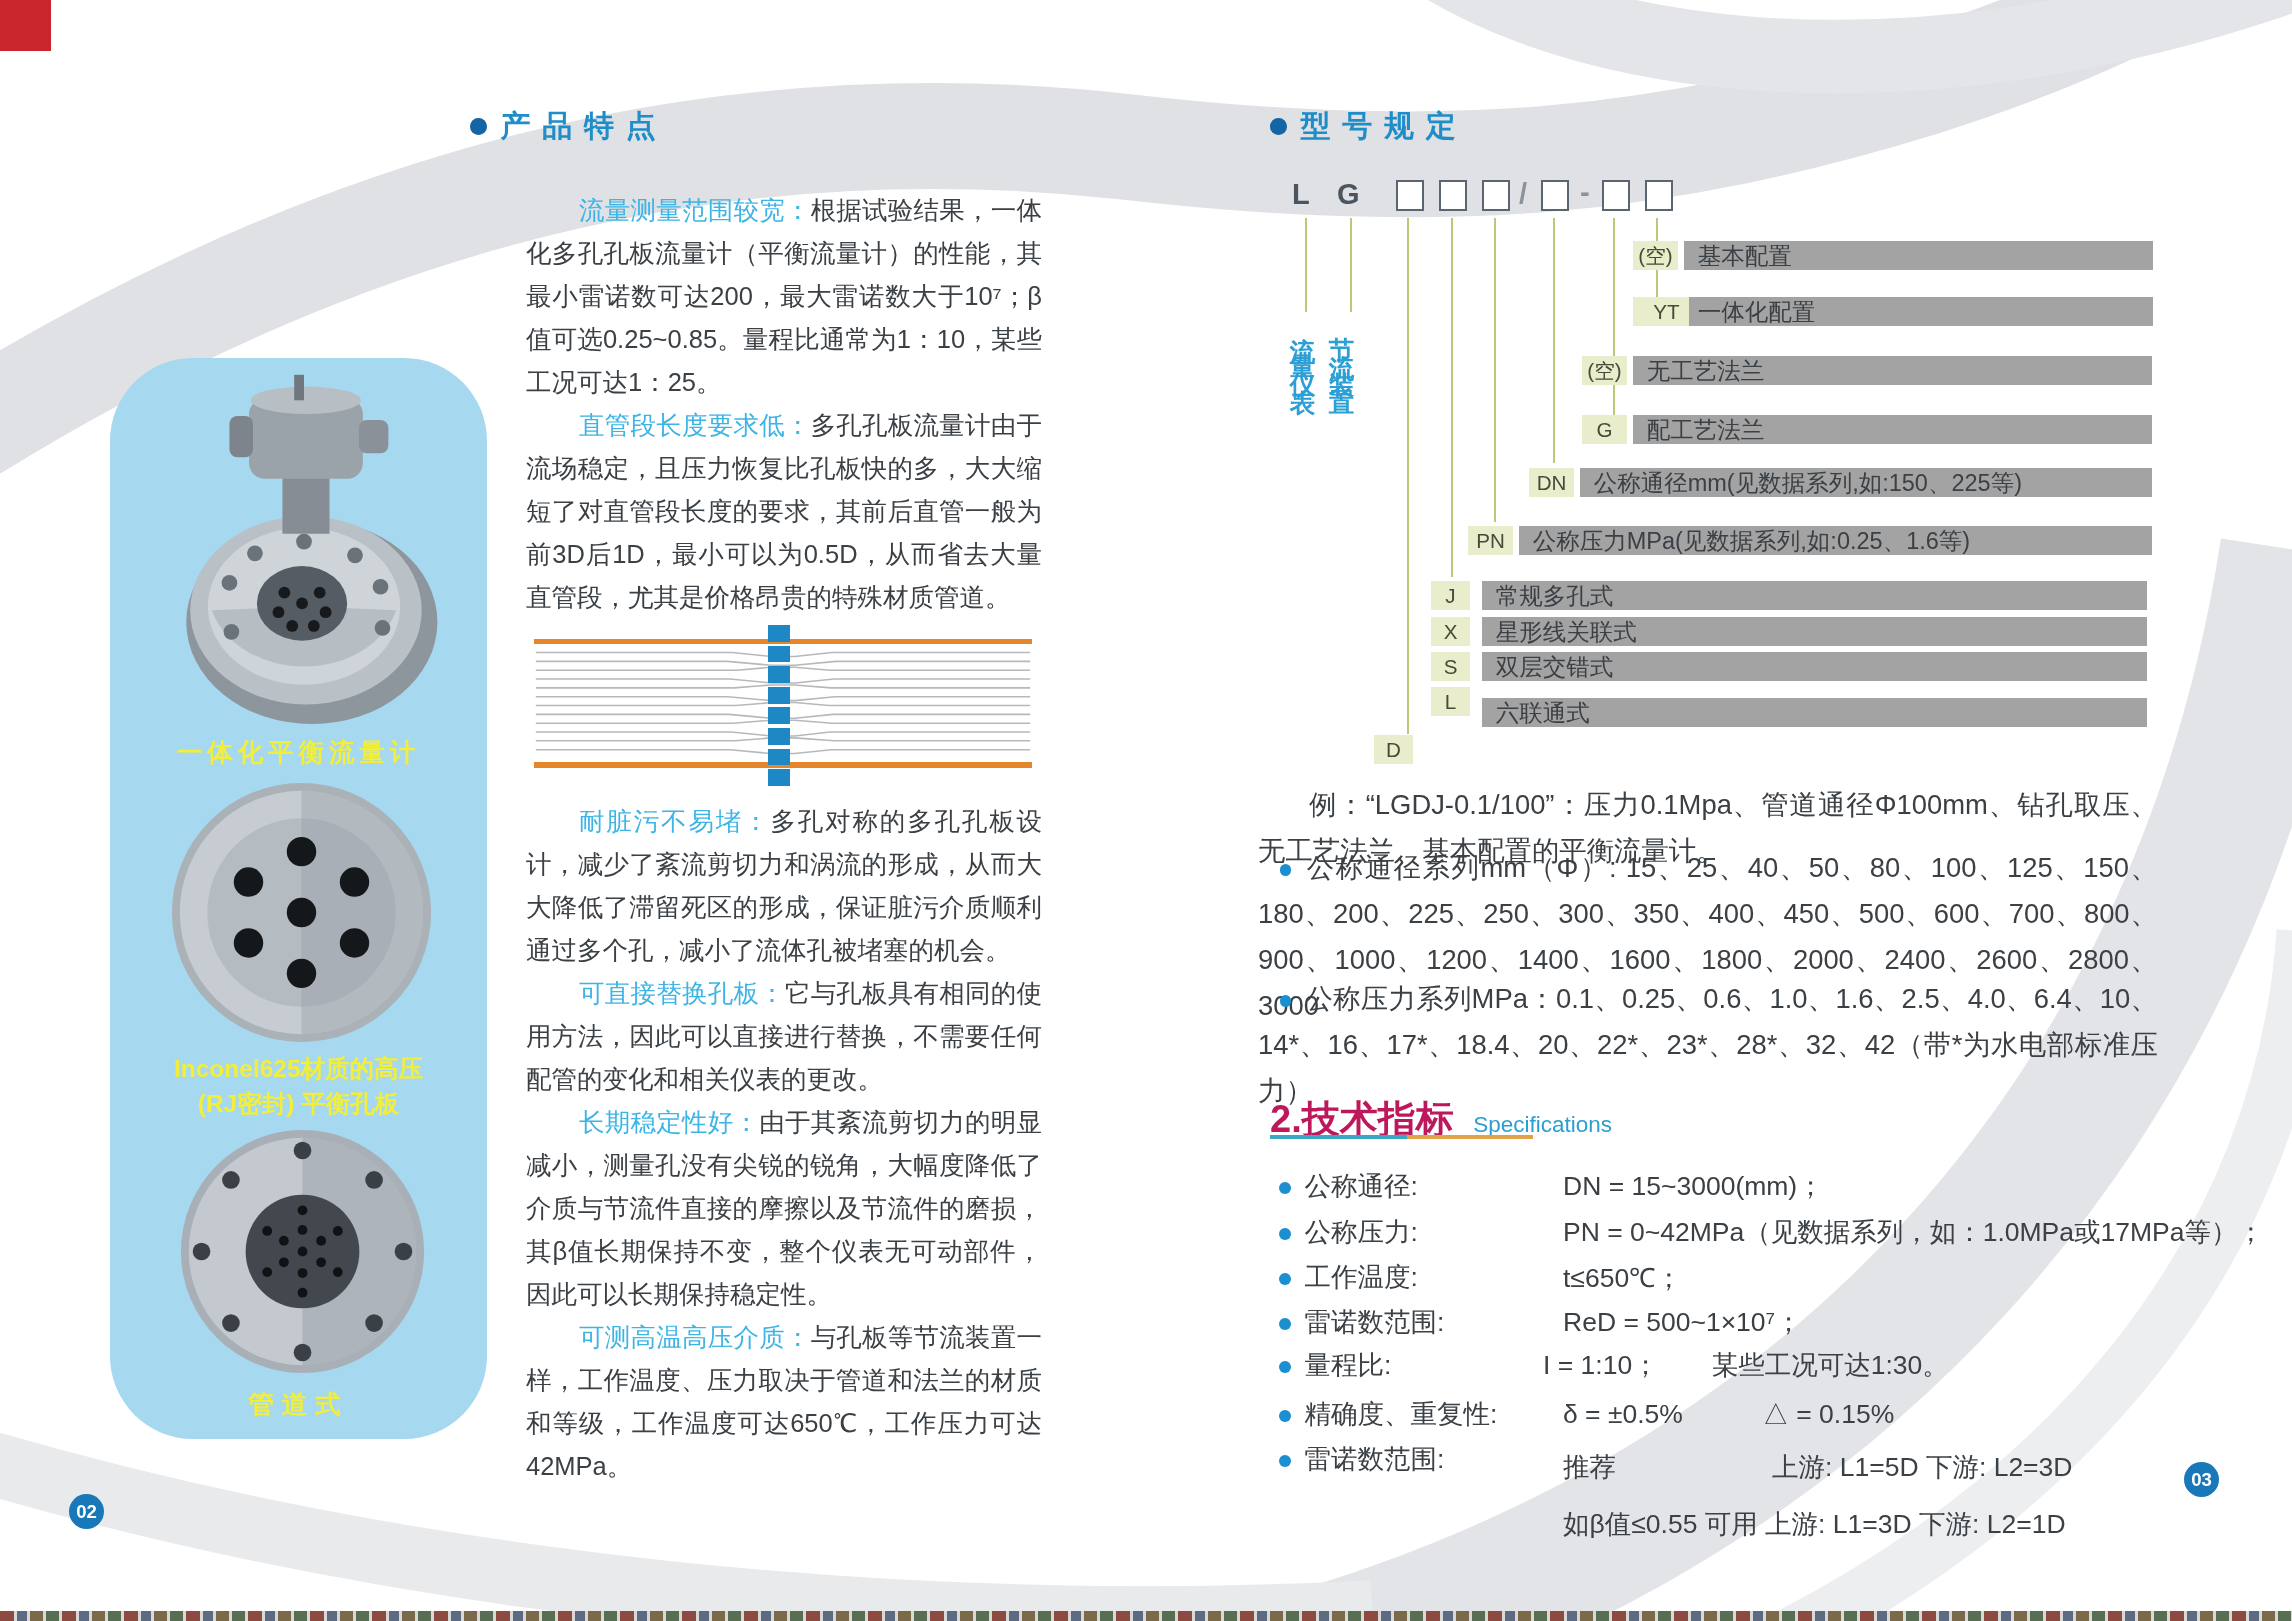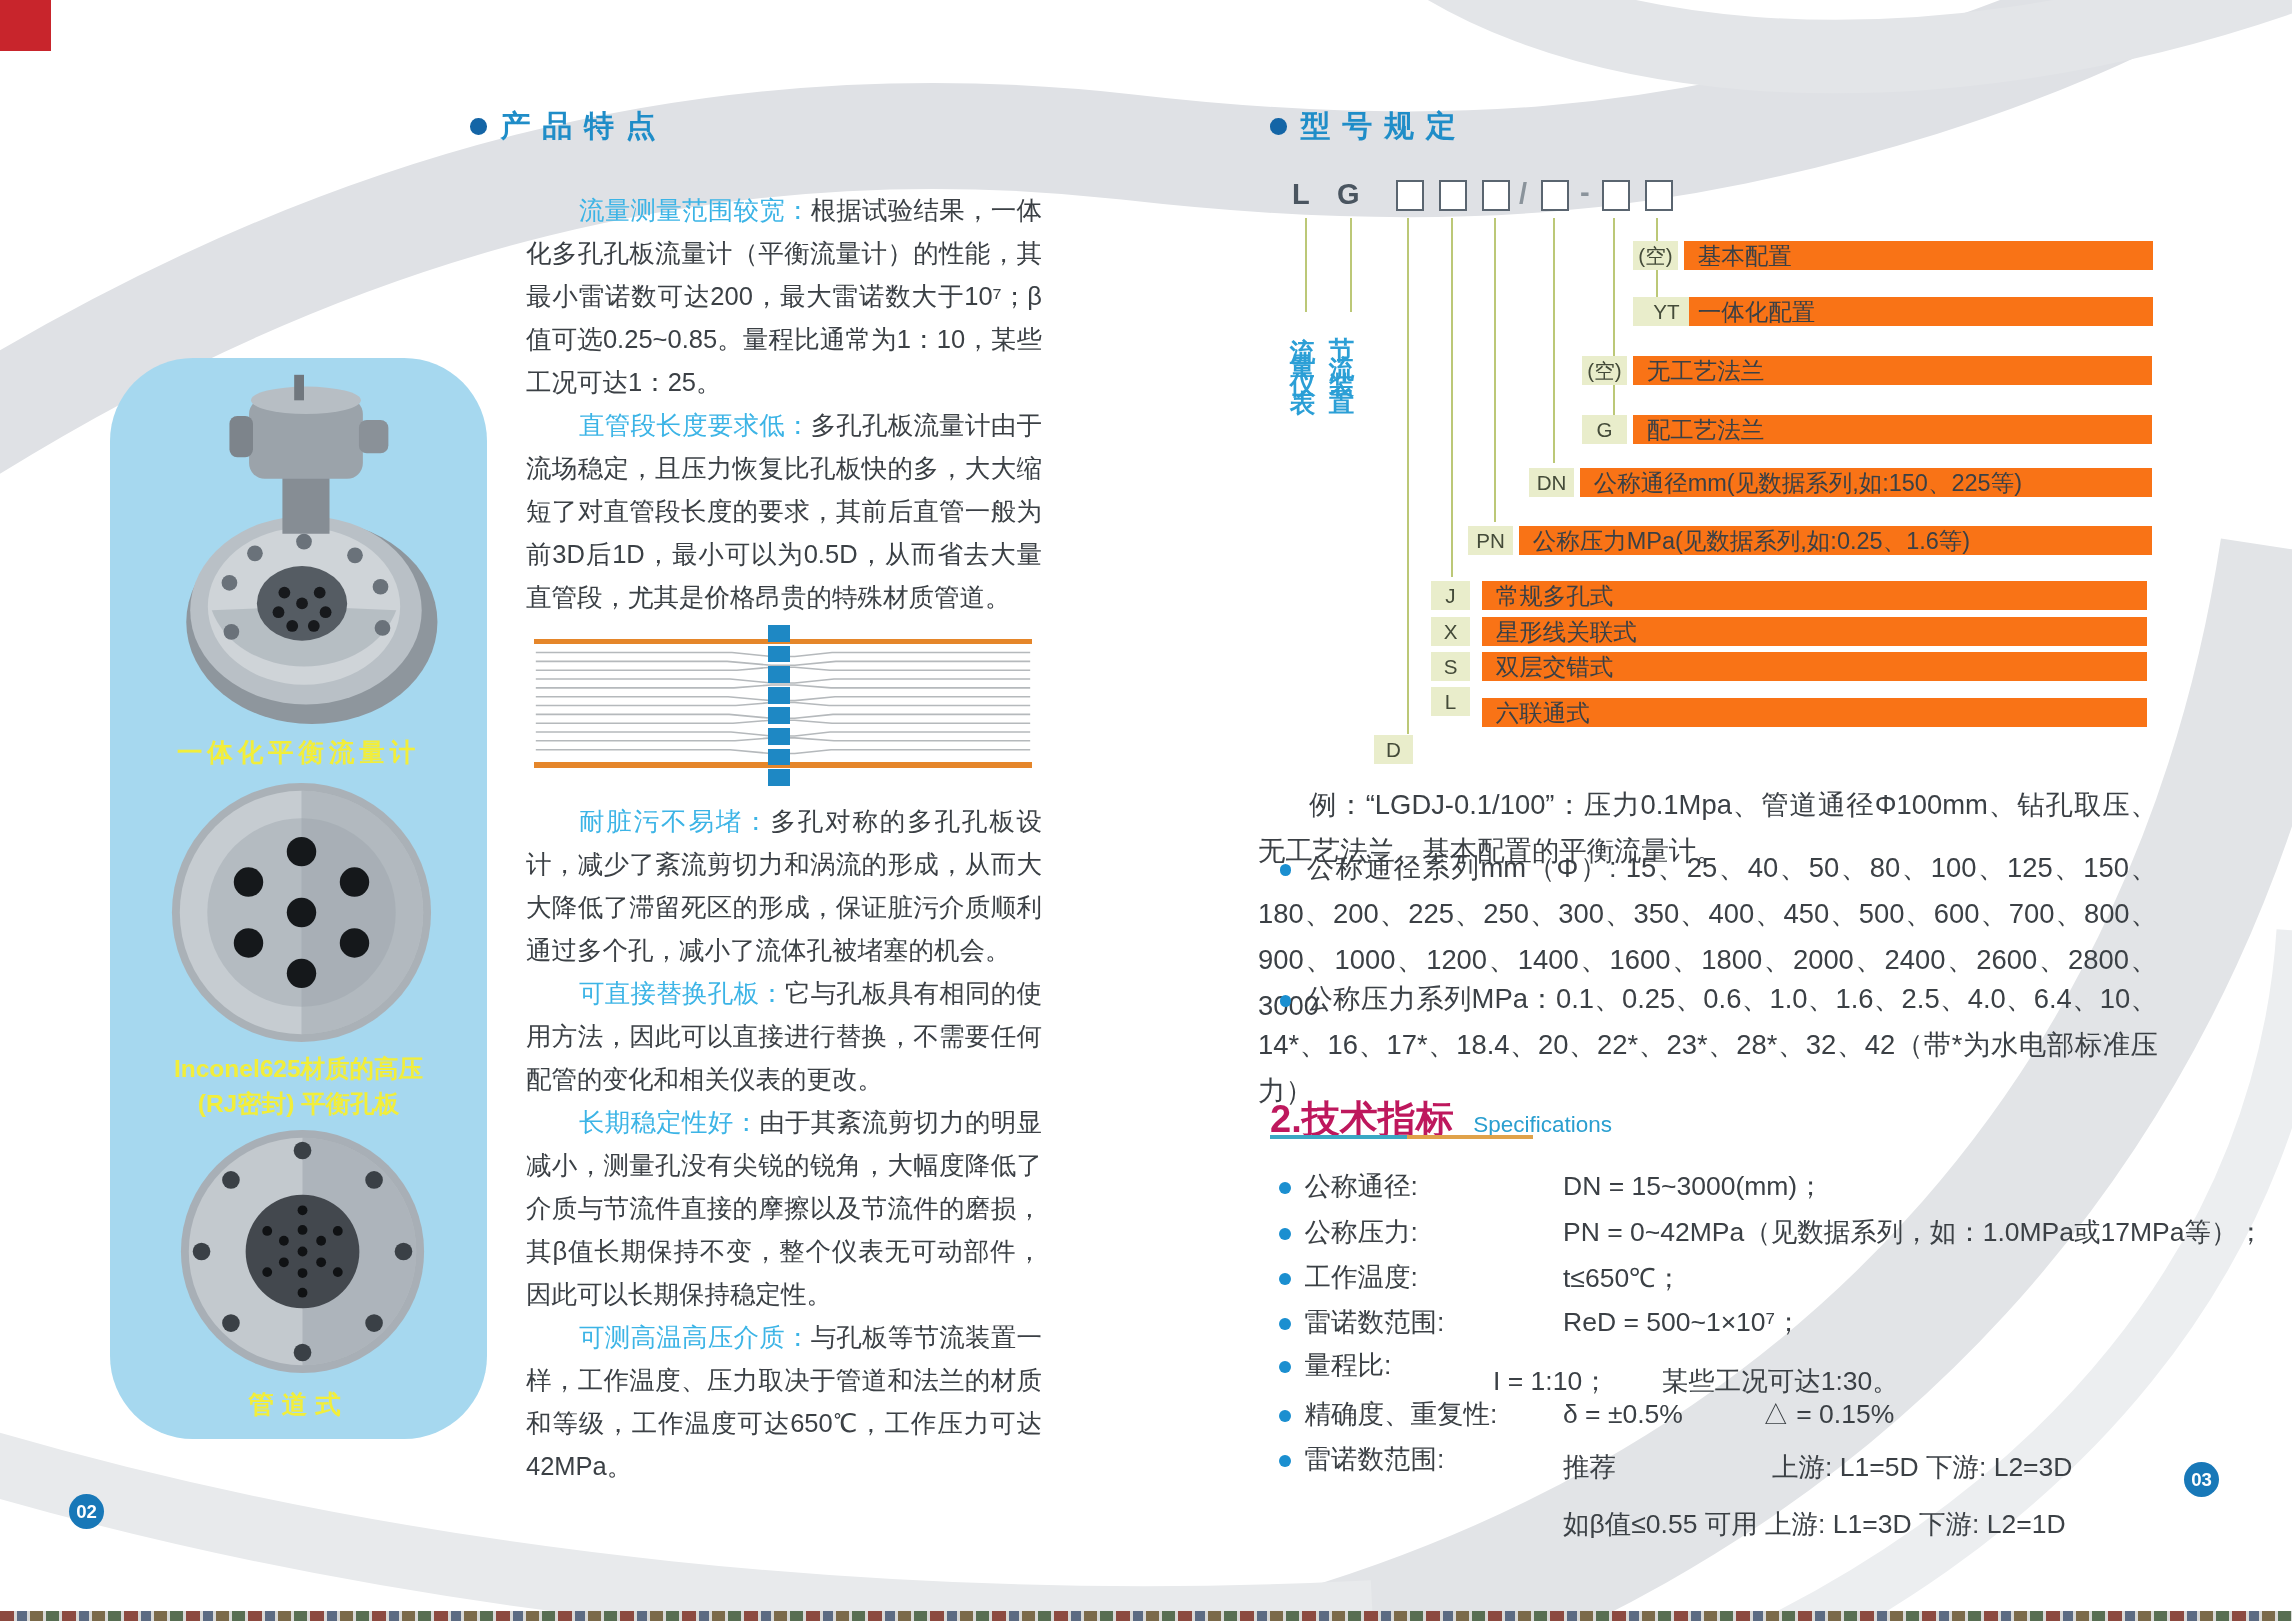--- a/index.html
+++ b/index.html
@@ -26,21 +26,21 @@
   #plate-squares{position:absolute;left:242px;top:2px;width:21.6px;height:163px;
      background:repeating-linear-gradient(180deg,#1e88c4 0 16.7px,rgba(0,0,0,0) 16.7px 20.6px);}
   
   .codeseg{position:absolute;z-index:3;font-size:29px;font-weight:bold;color:#4a5560;}
   .codebox{position:absolute;z-index:3;width:23.5px;height:27.4px;border:2.9px solid #5a6570;background:#fff;}
   .vline{position:absolute;width:2px;background:#bcc877;z-index:1;}
   .vlabel{position:absolute;z-index:3;writing-mode:vertical-rl;text-orientation:upright;
           font-size:25.5px;font-weight:bold;color:#2b9fd6;letter-spacing:17.6px;}
   .mb{position:absolute;z-index:3;height:29px;background:#e9edcb;color:#444b39;font-size:20.6px;
       display:flex;align-items:center;justify-content:center;}
-  .mbar{position:absolute;z-index:2;height:29px;background:#f97316;color:#3b4045;font-size:23.5px;
+  .mbar{position:absolute;z-index:2;height:29px;background:#a3a3a3;color:#3b4045;font-size:23.5px;
       display:flex;align-items:center;padding-left:13.7px;box-sizing:border-box;}
   
   .rtext{position:absolute;z-index:2;width:900px;font-size:27.4px;line-height:46px;text-align:justify;color:#3b4045;}
   .rbullet .dot,.specdot{display:inline-block;width:11.8px;height:11.8px;border-radius:50%;background:#1b8fd0;margin-right:13.7px;vertical-align:middle;}
   .spec-title-cn{font-size:38px;font-weight:bold;color:#be185d;}
   .spec-title-en{font-size:22.5px;color:#2a9fd0;margin-left:19.6px;}
   #spec-underline{position:absolute;height:3.9px;width:263px;z-index:2;
       background:linear-gradient(90deg,#3aa8c4 0 52%,#e0a24a 52% 100%);}
   .specrow{position:absolute;z-index:2;font-size:26.5px;color:#3b4045;white-space:nowrap;}
   .speclabel{display:inline-block;min-width:211px;}
@@ -279,21 +279,21 @@
   <div class="specrow" style="left:1279px;top:1214px;"><span class="specdot"></span><span class="speclabel">公称压力:</span></div>
   <div class="specval" style="left:1563px;top:1214px;">PN = 0~42MPa（见数据系列，如：1.0MPa或17MPa等）；</div>
 
   <div class="specrow" style="left:1279px;top:1259px;"><span class="specdot"></span><span class="speclabel">工作温度:</span></div>
   <div class="specval" style="left:1563px;top:1259px;">t≤650℃；</div>
 
   <div class="specrow" style="left:1279px;top:1304px;"><span class="specdot"></span><span class="speclabel">雷诺数范围:</span></div>
   <div class="specval" style="left:1563px;top:1304px;">ReD = 500~1×10⁷；</div>
 
   <div class="specrow" style="left:1279px;top:1347px;"><span class="specdot"></span><span class="speclabel">量程比:</span></div>
-  <div class="specval" style="left:1493px;top:1347px;margin-top:16px;">I = 1:10；　　某些工况可达1:30。</div>
+  <div class="specval" style="left:1543px;top:1347px;">I = 1:10；　　某些工况可达1:30。</div>
 
   <div class="specrow" style="left:1279px;top:1396px;"><span class="specdot"></span><span class="speclabel">精确度、重复性:</span></div>
   <div class="specval" style="left:1563px;top:1396px;">δ = ±0.5%　　　△ = 0.15%</div>
 
   <div class="specrow" style="left:1279px;top:1441px;"><span class="specdot"></span><span class="speclabel">雷诺数范围:</span></div>
   <div class="specval" style="left:1563px;top:1449px;">推荐</div>
   <div class="specval" style="left:1772px;top:1449px;">上游: L1=5D 下游: L2=3D</div>
   <div class="specval" style="left:1563px;top:1506px;">如β值≤0.55 可用 上游: L1=3D 下游: L2=1D</div>
 
   <div class="pnum" style="left:2184px;top:1462px;">03</div>

